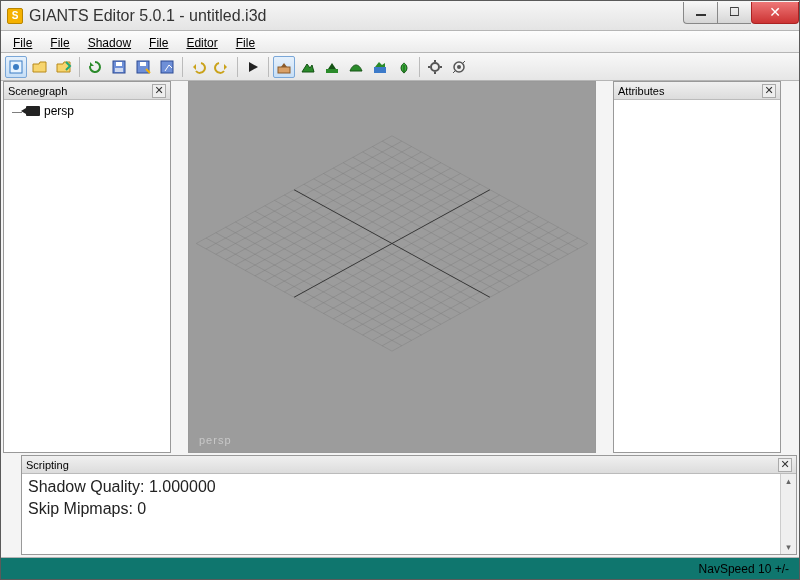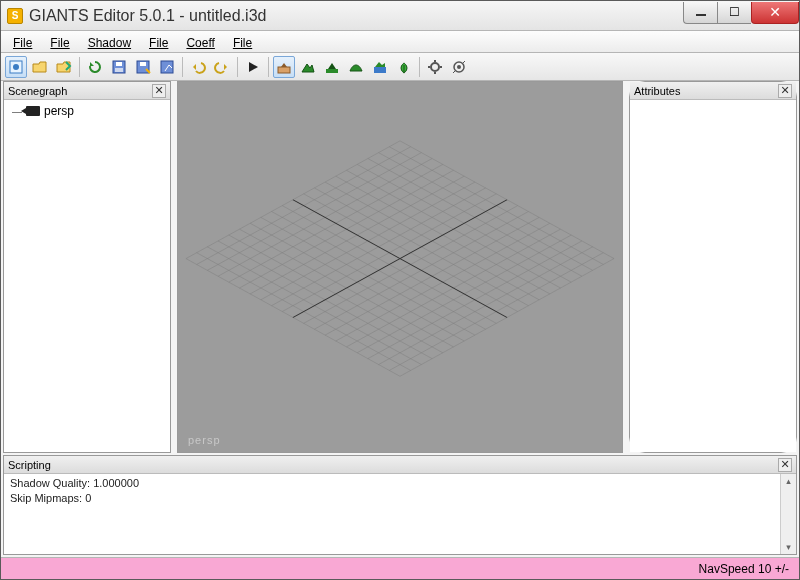--- a/index.html
+++ b/index.html
@@ -24,49 +24,49 @@
   .menu-item .u { text-decoration: underline; }
 
   
   .toolbar { height: 28px; background: linear-gradient(#f8f8f8,#e6e6e6); border-bottom: 1px solid #b5b5b5; display: flex; align-items: center; padding: 2px 4px; gap: 2px; }
   .tbtn { width: 22px; height: 22px; border: 1px solid transparent; display: flex; align-items: center; justify-content: center; border-radius: 2px; }
   .tbtn.sel { border: 1px solid #7aa7d8; background: linear-gradient(#e6f1fc,#c6def6); }
   .tsep { width: 1px; height: 20px; background: #bbb; margin: 0 2px; }
 
   
   .client { flex: 1; display: flex; flex-direction: column; background: #f4f4f4; min-height: 0; }
-  .upper { flex: 1; display: flex; gap: 6px; padding: 0 2px 2px 2px; min-height: 0; justify-content: flex-end; }
+  .upper { flex: 1; display: flex; gap: 17px; padding: 0 18px 2px 2px; min-height: 0; justify-content: flex-end; }
   .panel { display: flex; flex-direction: column; border: 1px solid #999; background: #f4f4f4; }
   .panel-head { height: 18px; background: linear-gradient(#f0f0f0,#dcdcdc); border-bottom: 1px solid #bbb; display: flex; align-items: center; font-size: 11px; padding: 0 4px; }
   .panel-head .spacer { flex: 1; }
   .panel-head .x { width: 14px; height: 14px; display: flex; align-items:center; justify-content:center; font-size:11px; color:#333; border:1px solid #aaa; background:#eee; }
   .panel-body { flex: 1; background: #fff; overflow: hidden; }
 
   .scenegraph { width: 168px; }
   .sg-item { display: flex; align-items: center; gap: 4px; font-size: 12px; padding: 4px 8px; }
   .sg-toggle { font-size: 10px; color: #555; width: 10px; }
   .cam-icon { width: 14px; height: 10px; background: #222; position: relative; border-radius: 1px; }
   .cam-icon::after { content: ""; position: absolute; left: -5px; top: 2px; width: 0; height: 0; border-top: 3px solid transparent; border-bottom: 3px solid transparent; border-right: 5px solid #222; }
 
   .viewport { flex: 1; }
   .viewport .panel-body { background: #9c9c9c; position: relative; }
   .vp-label { position: absolute; left: 10px; bottom: 6px; font-size: 11px; color: #c8c8c8; letter-spacing: 1px; }
   .grid-svg { position: absolute; inset: 0; }
 
-  .attributes { width: 168px; border-radius: 16px; }
-
-  
-  .scripting { height: 100px; margin: 0 2px 2px 2px; }
+  .attributes { width: 168px; }
+
+  
+  .scripting { height: 100px; margin: 0 2px 2px 20px; }
   .scripting .panel-body { background: #fff; display:flex; }
-  .scripting .log { flex:1; padding: 2px 6px; font-size: 11px; color: #222; line-height: 1.35; }
+  .scripting .log { flex:1; padding: 2px 6px; font-size: 16px; color: #222; line-height: 1.35; }
   .fake-scroll { width: 16px; background: #efefef; border-left:1px solid #ccc; display:flex; flex-direction:column; justify-content:space-between; align-items:center; }
   .fake-scroll .arrow { font-size:9px; color:#666; height:14px; display:flex; align-items:center; }
 
   
-  .statusbar { height: 22px; border-top: 1px solid #b5b5b5; background: #f9a8d4; display: flex; align-items: center; font-size: 12px; padding: 0 10px; }
+  .statusbar { height: 22px; border-top: 1px solid #b5b5b5; background: #0f766e; display: flex; align-items: center; font-size: 12px; padding: 0 10px; }
   .statusbar .fill { flex: 1; }
 
   
   svg { display:block; }
 </style>
 </head>
 <body>
 
 <div class="window">
 
@@ -76,21 +76,21 @@
     <div class="winbtn min"></div>
     <div class="winbtn max">☐</div>
     <div class="winbtn close">✕</div>
   </div>
 
   <div class="menubar">
     <div class="menu-item"><span class="u">File</span></div>
     <div class="menu-item"><span class="u">File</span></div>
     <div class="menu-item"><span class="u">Shadow</span></div>
     <div class="menu-item"><span class="u">File</span></div>
-    <div class="menu-item"><span class="u">Coeff</span></div>
+    <div class="menu-item"><span class="u">Editor</span></div>
     <div class="menu-item"><span class="u">File</span></div>
   </div>
 
   <div class="toolbar">
     <div class="tbtn sel">
       <svg width="16" height="16">
           <rect x="2" y="2" width="12" height="12" fill="#e8f4ff" stroke="#3b7dc4"></rect>
           <circle cx="8" cy="8" r="3" fill="#3b7dc4"></circle>
         </svg>
     </div>

